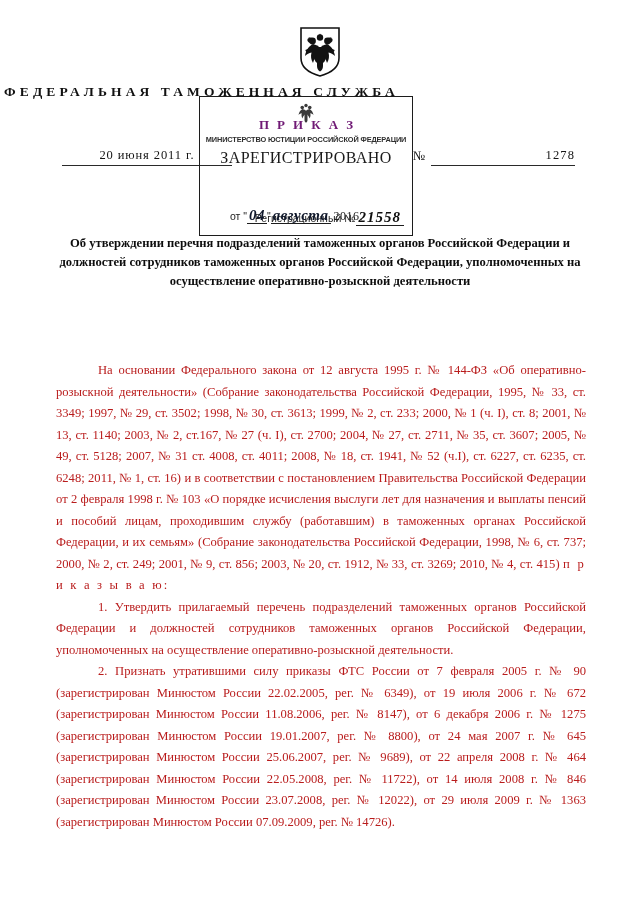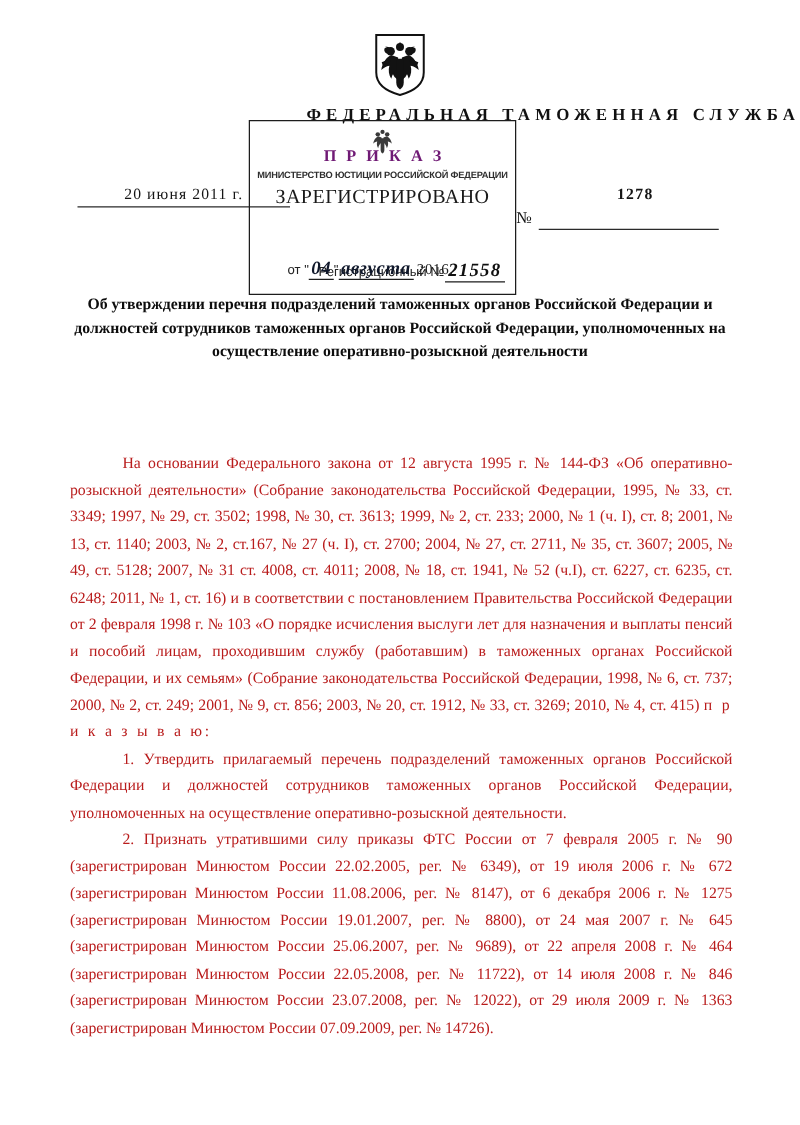--- a/index.html
+++ b/index.html
@@ -36,21 +36,21 @@
     width: 44px;
     height: 52px;
   }
 
   
   .org-title {
     position: absolute;
     top: 84px;
     left: 0;
     width: 640px;
-    text-align: right;
+    text-align: left;
     font-weight: bold;
     font-size: 13.5px;
     letter-spacing: 4.1px;
     text-indent: 4.1px;
     color: #111;
     white-space: nowrap;
   }
 
   
   .datenum {
@@ -82,25 +82,24 @@
     align-items: flex-end;
     gap: 6px;
   }
   .num-label {
     font-size: 13px;
     padding-bottom: 2px;
   }
   .num-value {
     flex: 1;
     border-bottom: 1.4px solid #2a2a2a;
-    text-align: center;
+    text-align: right;
     padding-left: 10px;
-    padding-bottom: 20px;
+    padding-bottom: 2px;
     letter-spacing: 1.1px;
-    font-weight: bold;
   }
 
   
   .stamp {
     position: absolute;
     left: 199px;
     top: 96px;
     width: 212px;
     height: 138px;
     border: 1.5px solid #1c1c1c;

